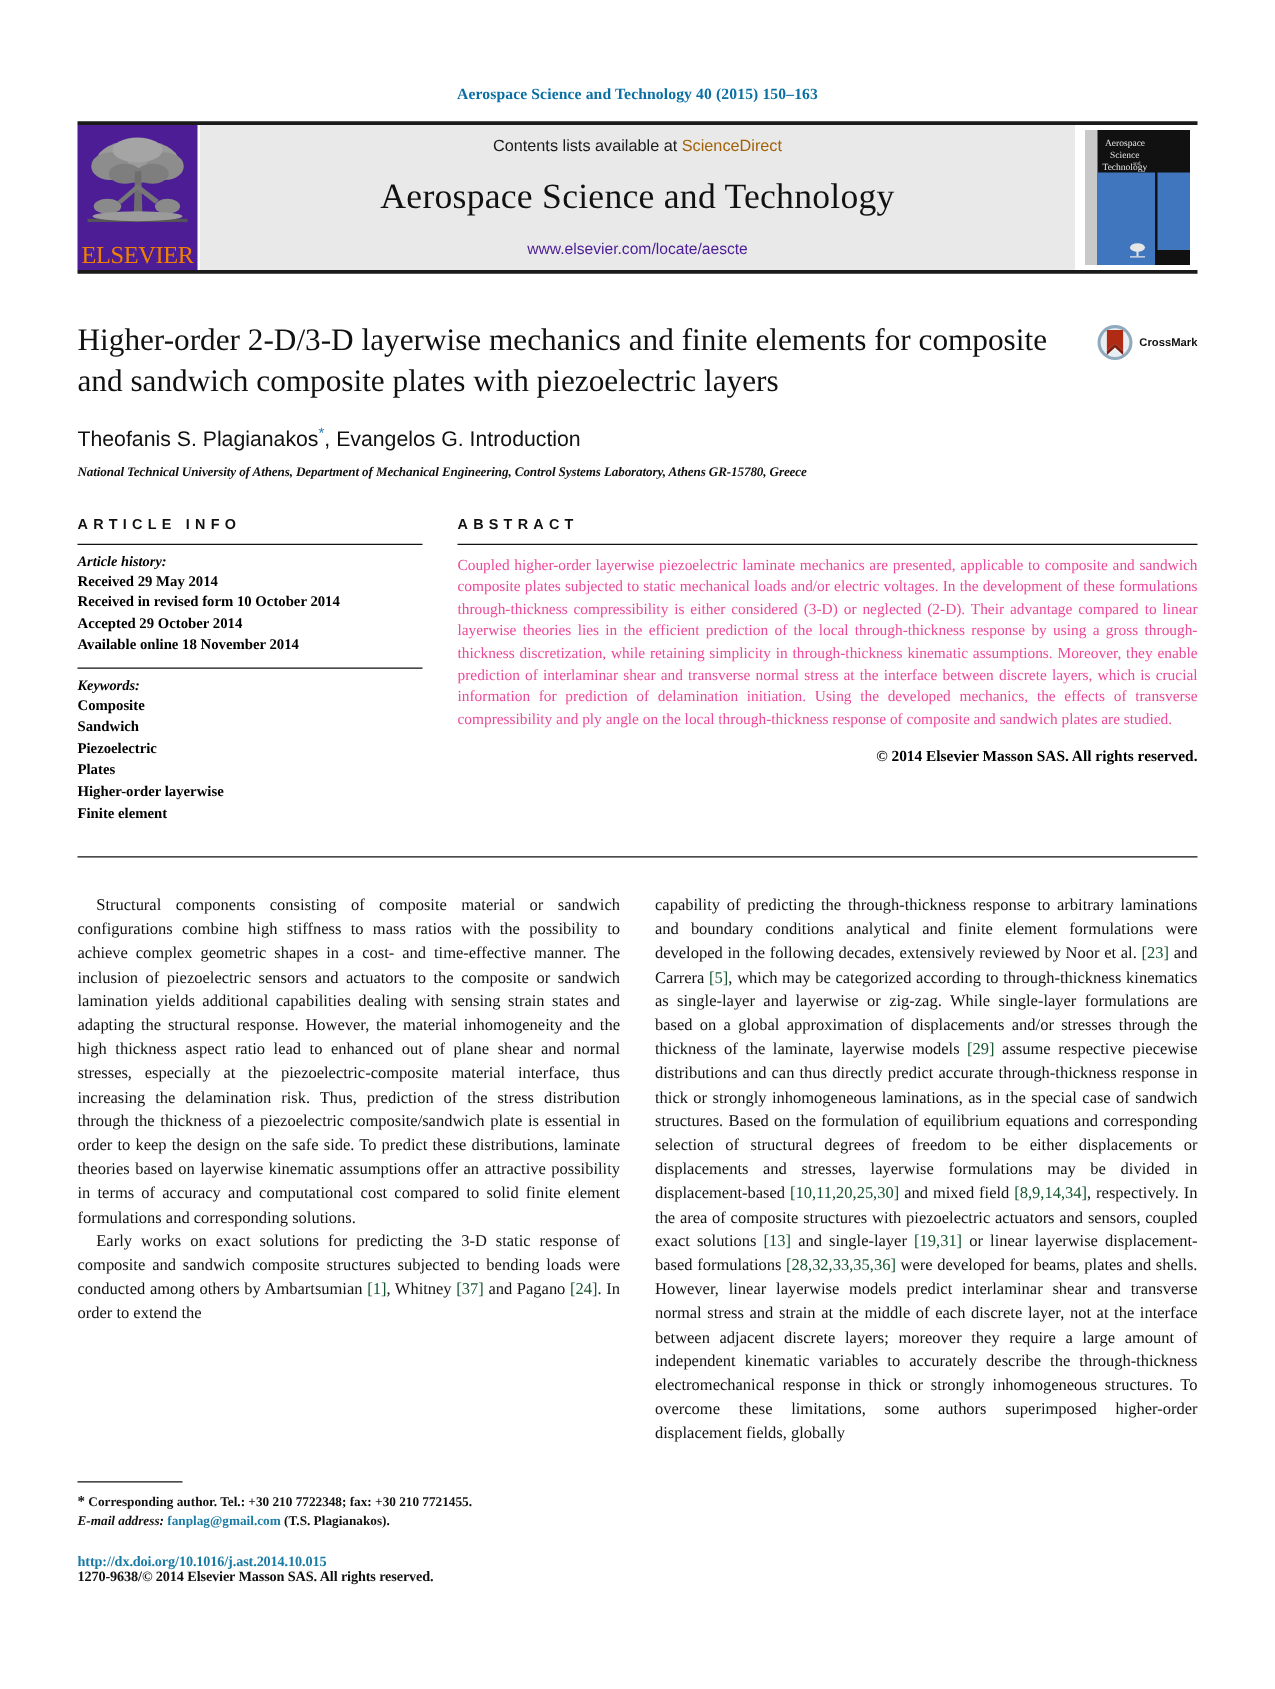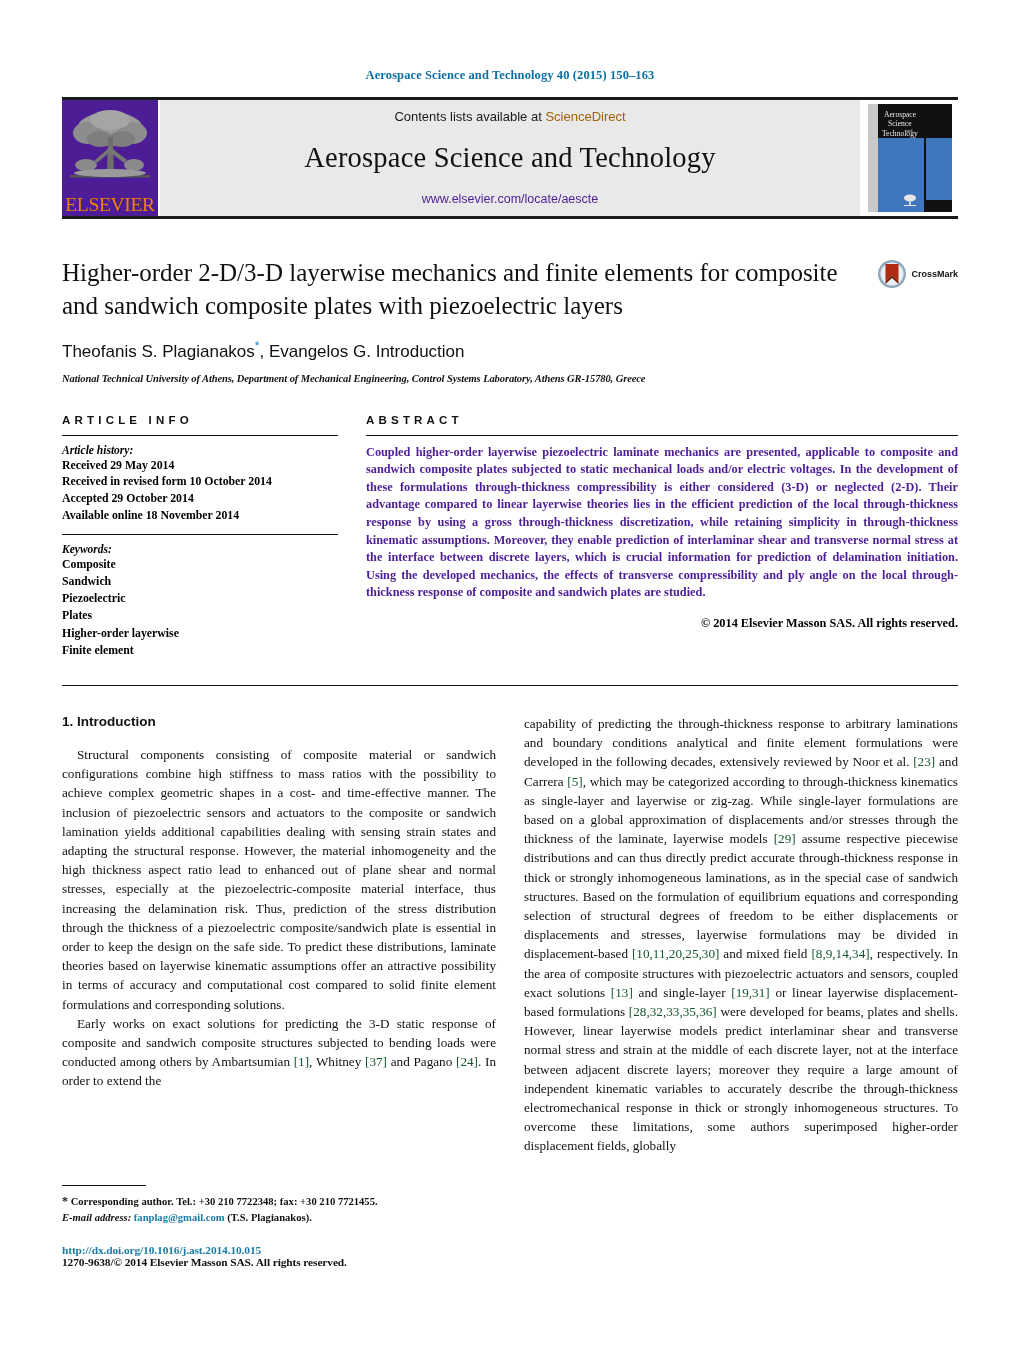--- a/index.html
+++ b/index.html
@@ -170,22 +170,22 @@
     font-family: "Liberation Serif", serif;
     font-size: 11.8px;
     line-height: 1.46;
     font-weight: bold;
   }
   .abstract-body {
     font-family: "Liberation Serif", serif;
     font-size: 12.3px;
     line-height: 1.43;
     text-align: justify;
-    font-weight: bold;
-    color: #4c1d95;
+    font-weight: normal;
+    color: #ec4899;
   }
   .abstract-copy {
     font-family: "Liberation Serif", serif;
     font-size: 12.3px;
     font-weight: bold;
     text-align: right;
     margin-top: 14px;
   }
 
   
@@ -362,21 +362,20 @@
       <div class="rule"></div>
       <div class="abstract-body">Coupled higher-order layerwise piezoelectric laminate mechanics are presented, applicable to composite and sandwich composite plates subjected to static mechanical loads and/or electric voltages. In the development of these formulations through-thickness compressibility is either considered (3-D) or neglected (2-D). Their advantage compared to linear layerwise theories lies in the efficient prediction of the local through-thickness response by using a gross through-thickness discretization, while retaining simplicity in through-thickness kinematic assumptions. Moreover, they enable prediction of interlaminar shear and transverse normal stress at the interface between discrete layers, which is crucial information for prediction of delamination initiation. Using the developed mechanics, the effects of transverse compressibility and ply angle on the local through-thickness response of composite and sandwich plates are studied.</div>
       <div class="abstract-copy">© 2014 Elsevier Masson SAS. All rights reserved.</div>
     </div>
   </div>
 
   <div class="body-rule"></div>
 
   <div class="body-cols">
     <div class="bcol">
-      <h2 class="sec-title">1. Introduction</h2>
       <p class="para">Structural components consisting of composite material or sandwich configurations combine high stiffness to mass ratios with the possibility to achieve complex geometric shapes in a cost- and time-effective manner. The inclusion of piezoelectric sensors and actuators to the composite or sandwich lamination yields additional capabilities dealing with sensing strain states and adapting the structural response. However, the material inhomogeneity and the high thickness aspect ratio lead to enhanced out of plane shear and normal stresses, especially at the piezoelectric-composite material interface, thus increasing the delamination risk. Thus, prediction of the stress distribution through the thickness of a piezoelectric composite/sandwich plate is essential in order to keep the design on the safe side. To predict these distributions, laminate theories based on layerwise kinematic assumptions offer an attractive possibility in terms of accuracy and computational cost compared to solid finite element formulations and corresponding solutions.</p>
       <p class="para"><span>Early works on exact solutions for predicting the 3-D static response of composite and sandwich composite structures subjected to bending loads were conducted among others by Ambartsumian </span><span class="cite">[1]</span><span>, Whitney </span><span class="cite">[37]</span><span> and Pagano </span><span class="cite">[24]</span><span>. In order to extend the</span></p>
     </div>
 
     <div class="bcol">
       <p class="para noindent"><span>capability of predicting the through-thickness response to arbitrary laminations and boundary conditions analytical and finite element formulations were developed in the following decades, extensively reviewed by Noor et al. </span><span class="cite">[23]</span><span> and Carrera </span><span class="cite">[5]</span><span>, which may be categorized according to through-thickness kinematics as single-layer and layerwise or zig-zag. While single-layer formulations are based on a global approximation of displacements and/or stresses through the thickness of the laminate, layerwise models </span><span class="cite">[29]</span><span> assume respective piecewise distributions and can thus directly predict accurate through-thickness response in thick or strongly inhomogeneous laminations, as in the special case of sandwich structures. Based on the formulation of equilibrium equations and corresponding selection of structural degrees of freedom to be either displacements or displacements and stresses, layerwise formulations may be divided in displacement-based </span><span class="cite">[10,11,20,25,30]</span><span> and mixed field </span><span class="cite">[8,9,14,34]</span><span>, respectively. In the area of composite structures with piezoelectric actuators and sensors, coupled exact solutions </span><span class="cite">[13]</span><span> and single-layer </span><span class="cite">[19,31]</span><span> or linear layerwise displacement-based formulations </span><span class="cite">[28,32,33,35,36]</span><span> were developed for beams, plates and shells. However, linear layerwise models predict interlaminar shear and transverse normal stress and strain at the middle of each discrete layer, not at the interface between adjacent discrete layers; moreover they require a large amount of independent kinematic variables to accurately describe the through-thickness electromechanical response in thick or strongly inhomogeneous structures. To overcome these limitations, some authors superimposed higher-order displacement fields, globally</span></p>
     </div>
   </div>
 
   <div class="footnote-zone">

